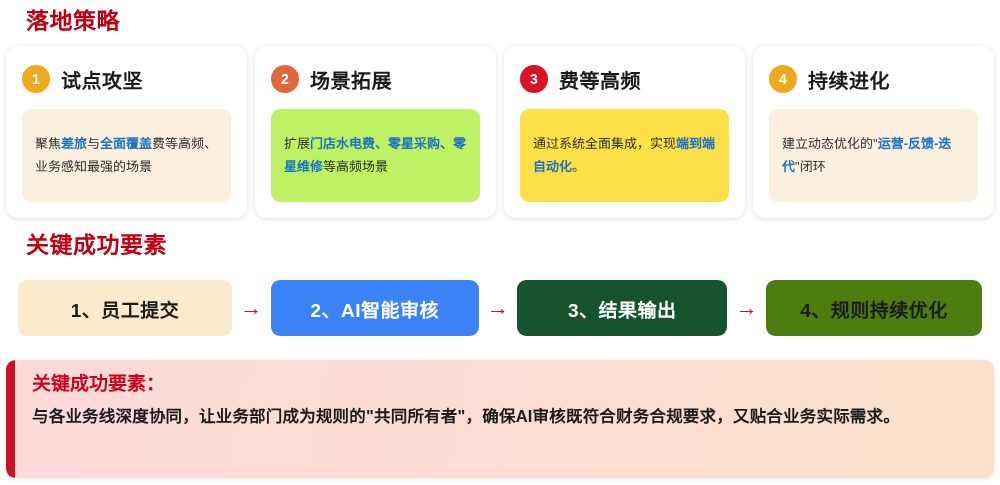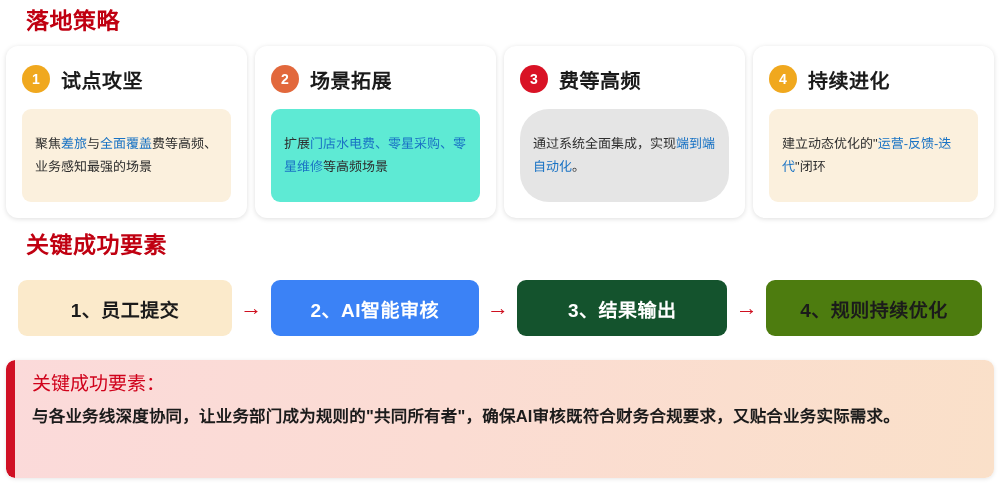--- a/index.html
+++ b/index.html
@@ -102,21 +102,21 @@
   }
 
   .card-text {
     font-size: 13px;
     line-height: 1.72;
     color: #2e2e2e;
   }
 
   .card-text b {
     color: #1a73c4;
-    font-weight: normal;
+    font-weight: bold;
   }
 
   
   .flow-row {
     position: absolute;
     left: 18px;
     top: 278px;
     width: 964px;
     height: 60px;
     display: flex;
@@ -171,21 +171,21 @@
     border-radius: 9px 0 0 9px;
   }
 
   .key-content {
     flex: 1 1 auto;
     padding: 13px 18px 0 17px;
   }
 
   .key-heading {
     font-size: 19px;
-    font-weight: normal;
+    font-weight: bold;
     color: #d0021b;
     line-height: 1.2;
     margin-bottom: 7px;
   }
 
   .key-text {
     font-size: 16.5px;
     font-weight: bold;
     color: #1b1b1b;
     line-height: 1.62;
@@ -211,33 +211,33 @@
           <span>聚焦</span><b>差旅</b><span>与</span><b>全面覆盖</b><span>费等高频、业务感知最强的场景</span>
         </div>
       </div>
     </div>
 
     <div class="card">
       <div class="card-head">
         <div class="badge" style="background: rgb(226, 104, 60);">2</div>
         <div class="card-title">场景拓展</div>
       </div>
-      <div class="card-body" style="background: #5eead4;">
+      <div class="card-body" style="background: #bef264;">
         <div class="card-text">
           <span>扩展</span><b>门店水电费、零星采购、零星维修</b><span></span><b></b><span>等高频场景</span>
         </div>
       </div>
     </div>
 
     <div class="card">
       <div class="card-head">
         <div class="badge" style="background: rgb(217, 18, 37);">3</div>
         <div class="card-title">费等高频</div>
       </div>
-      <div class="card-body" style="background: #e5e5e5; border-radius: 29px;">
+      <div class="card-body" style="background: #fde047;">
         <div class="card-text">
           <span>通过系统全面集成，实现</span><b>端到端自动化</b><span></span><b></b><span>。</span>
         </div>
       </div>
     </div>
 
     <div class="card">
       <div class="card-head">
         <div class="badge" style="background: rgb(240, 168, 30);">4</div>
         <div class="card-title">持续进化</div>

